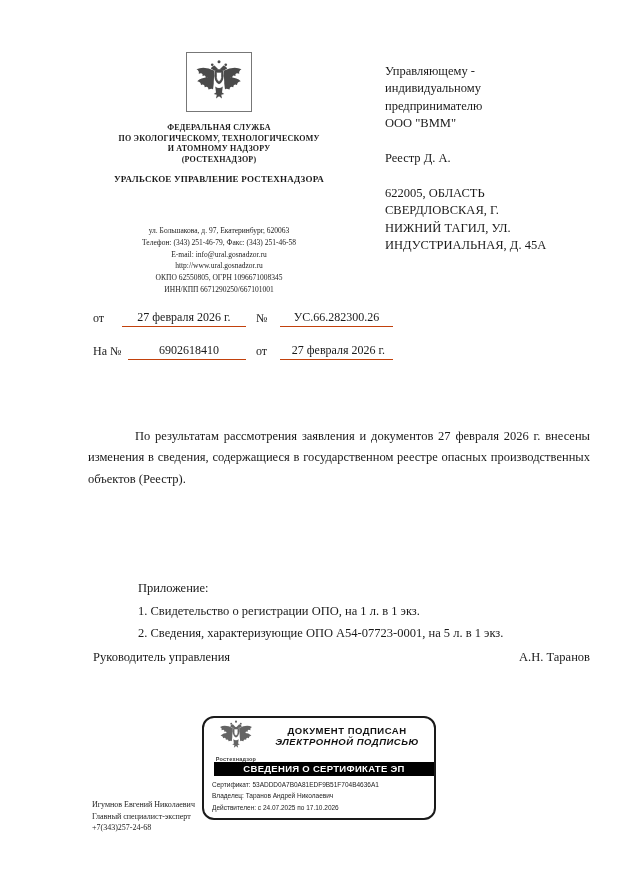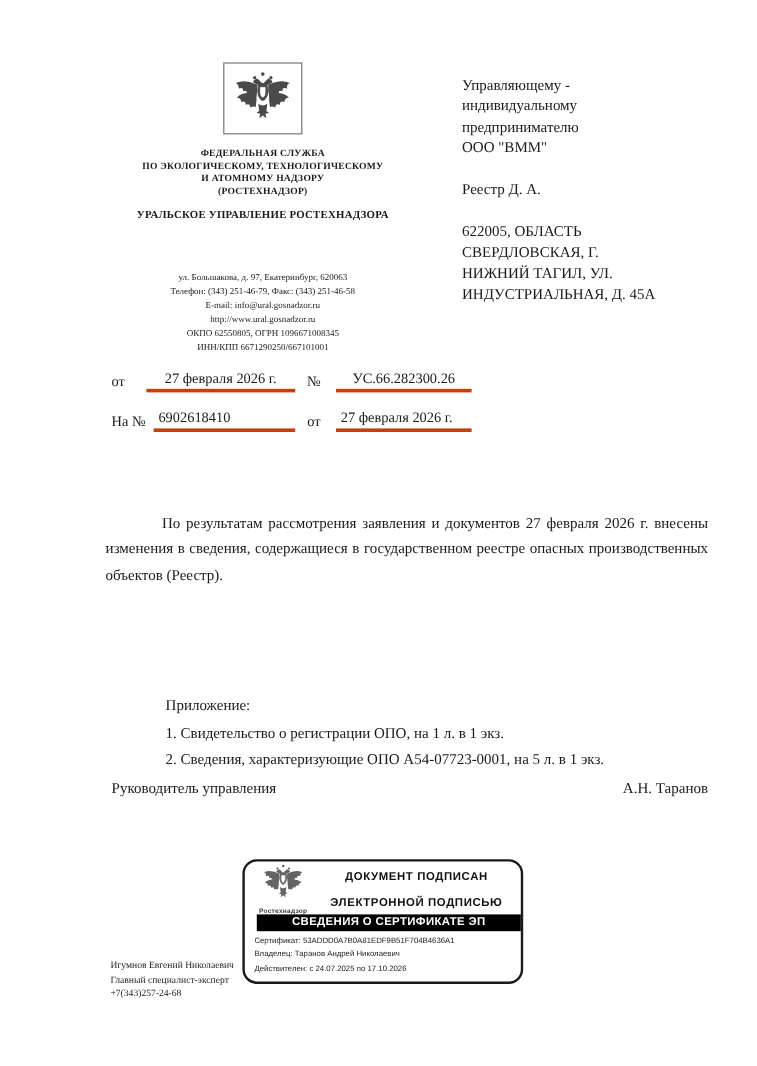--- a/index.html
+++ b/index.html
@@ -46,25 +46,25 @@
 
   
   .ref-row {
     position: absolute; left: 93px; width: 300px; height: 21px;
     display: flex; align-items: flex-end; font-size: 12px;
   }
   .ref-row1 { top: 306px; }
   .ref-row2 { top: 339px; }
   .ref-label { flex: 0 0 auto; padding-bottom: 1px; }
   .ref-field {
-    border-bottom: 3px solid #c2410c; padding-bottom: 1px;
+    border-bottom: 1px solid #c2410c; padding-bottom: 1px;
     white-space: nowrap; overflow: hidden;
   }
   .rf-center { text-align: center; }
-  .rf-left { text-align: left; padding-left: 4px; }
+  .rf-left { text-align: center; padding-left: 4px; }
   .w29  { width: 29px; }
   .w35  { width: 35px; }
   .w126 { width: 126px; }
   .w120 { width: 120px; }
   .w115 { width: 115px; }
   .gap10 { width: 10px; flex: 0 0 auto; }
   .wnum { width: 24px; flex: 0 0 auto; padding-bottom: 1px; }
 
   
   .body-text {
@@ -102,21 +102,21 @@
   .stamp-logo svg { width: 34px; height: 32px; }
   .stamp-logo-caption {
     font-size: 5.5px; font-weight: bold; color: #3d3d3d; margin-top: 0px;
     letter-spacing: 0.2px;
   }
   .stamp-title {
     position: absolute; left: 60px; right: 4px; top: 7px;
     text-align: center; font-size: 9.5px; font-weight: bold;
     letter-spacing: 0.5px; color: #111;
   }
-  .stamp-title .t2 { margin-top: 11px; }
+  .stamp-title .t2 { margin-top: 0; font-style: italic; }
   .stamp-bar {
     position: absolute; left: 0; right: 0; top: 44px; height: 14px;
     background: #000; color: #fff;
     font-size: 9.5px; font-weight: bold; letter-spacing: 0.3px;
     text-align: center; line-height: 14px; margin-left: 10px;
   }
   .stamp-details {
     position: absolute; left: 8px; top: 61px; right: 6px;
     font-size: 6.5px; line-height: 11.3px; color: #222;
   }

